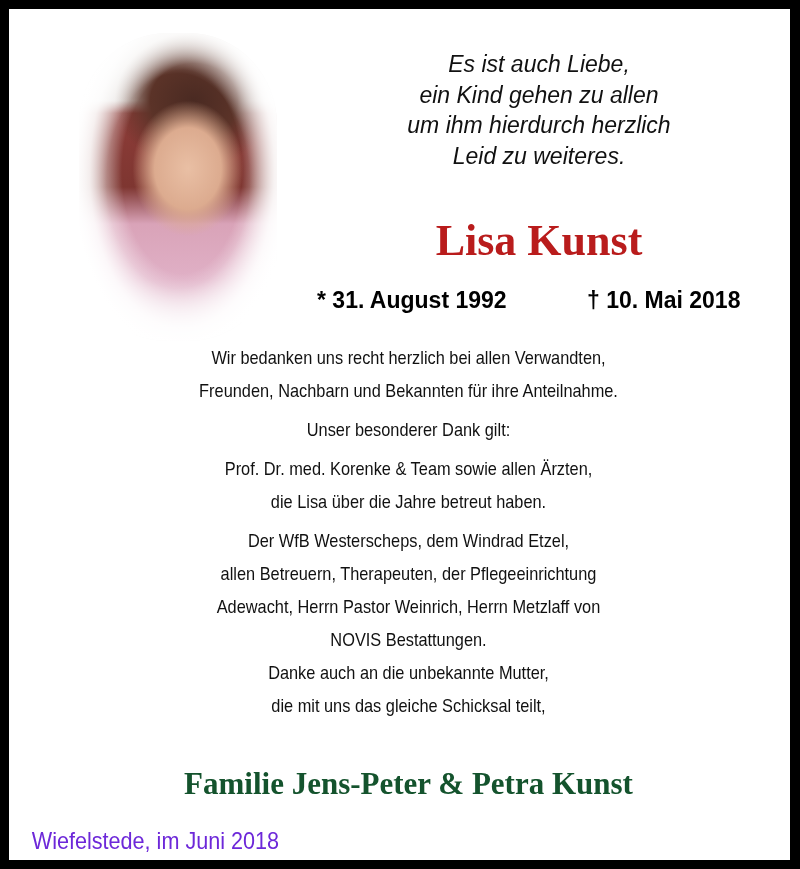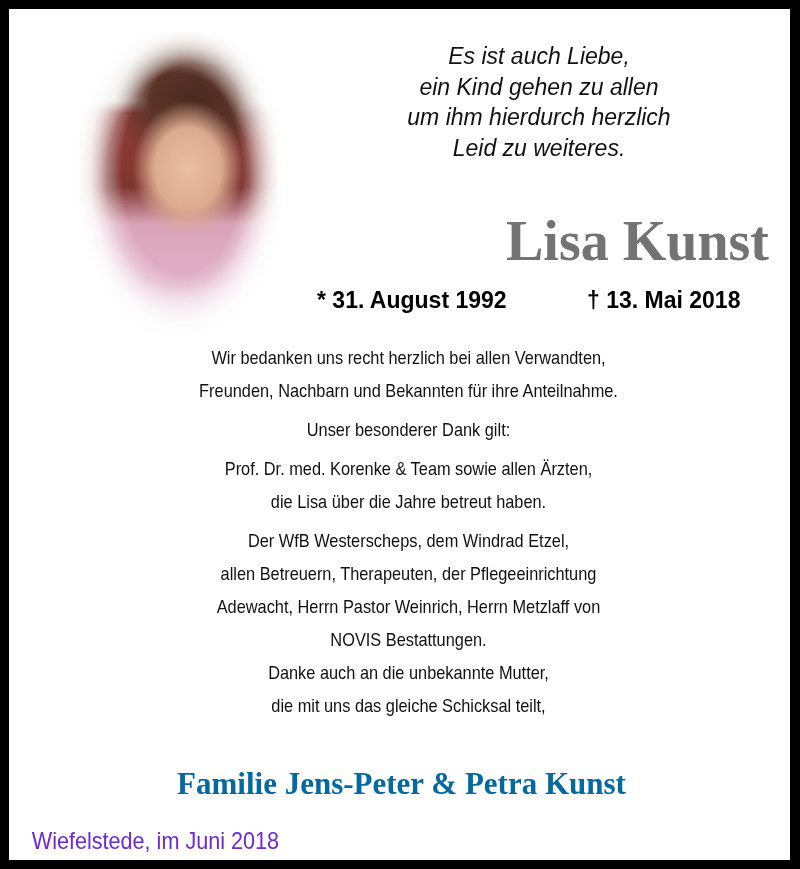--- a/index.html
+++ b/index.html
@@ -19,35 +19,35 @@
         radial-gradient(ellipse 55% 60% at 52% 45%, rgba(255,255,255,0) 55%, rgba(255,255,255,0.85) 85%, #fff 100%),
         radial-gradient(ellipse 28% 22% at 55% 44%, #e9bfa4 0%, #dcab8f 60%, rgba(220,171,143,0) 100%),
         radial-gradient(ellipse 40% 22% at 58% 22%, #4a2a22 0%, #5b3328 55%, rgba(91,51,40,0) 100%),
         linear-gradient(180deg, #e6e2de 0%, #d9d3cf 22%, #8d3c38 26%, #7e3631 50%, #d9a3b8 62%, #e0b0c6 80%, #f0e4ea 100%);
     }
     .photo::after {
       content: ""; position: absolute; inset: 0;
       background: radial-gradient(ellipse 60% 58% at 50% 48%, rgba(255,255,255,0) 60%, rgba(255,255,255,0.9) 92%, #fff 100%);
     }
     .quote {
-      position: absolute; left: 362px; top: 32px; width: 336px;
+      position: absolute; left: 362px; top: 40px; width: 336px;
       text-align: center;
       font-family: "Liberation Sans", sans-serif;
       font-style: italic;
       font-size: 23px; line-height: 30.5px;
       color: #111;
     }
     .quote div { white-space: nowrap; }
     .name {
       position: absolute; left: 300px; top: 196px; width: 460px;
-      text-align: right;
+      text-align: center;
       font-family: "Liberation Serif", serif;
       font-weight: bold;
-      font-size: 56px; line-height: 72px;
-      color: #737373;
+      font-size: 44px; line-height: 72px;
+      color: #b91c1c;
       white-space: nowrap;
     }
     .dates {
       position: absolute; top: 274px; height: 34px;
       font-family: "Liberation Sans", sans-serif;
       font-weight: bold; font-size: 23px; line-height: 34px;
       color: #000; white-space: nowrap;
     }
     .born { left: 308px; }
     .died { left: 578px; }
@@ -59,25 +59,25 @@
       color: #111;
     }
     .body .line {
       white-space: nowrap;
       display: block;
       transform: scaleX(0.86);
       transform-origin: center;
     }
     .gap { height: 6px; }
     .family {
-      position: absolute; left: 2px; top: 754px; width: 781px;
+      position: absolute; left: 9px; top: 754px; width: 781px;
       text-align: center;
       font-family: "Liberation Serif", serif;
       font-weight: bold; font-size: 31px; line-height: 42px;
-      color: #0369a1; white-space: nowrap;
+      color: #14532d; white-space: nowrap;
     }
     .place {
       position: absolute; left: 9px; top: 815px; width: 781px;
       font-family: "Liberation Sans", sans-serif;
       font-size: 24px; line-height: 34px;
       color: #6d28d9; white-space: nowrap;
     }
     .place span { display: inline-block; transform: scaleX(0.9); }
   </style>
 </head>
@@ -89,21 +89,21 @@
   <div class="quote">
     <div>Es ist auch Liebe,</div>
     <div>ein Kind gehen zu allen</div>
     <div>um ihm hierdurch herzlich</div>
     <div>Leid zu weiteres.</div>
   </div>
 
   <div class="name">Lisa Kunst</div>
 
   <div class="dates born">* 31. August 1992</div>
-  <div class="dates died">† 13. Mai 2018</div>
+  <div class="dates died">† 10. Mai 2018</div>
 
   <div class="body">
     <span class="line">Wir bedanken uns recht herzlich bei allen Verwandten,</span>
     <span class="line">Freunden, Nachbarn und Bekannten für ihre Anteilnahme.</span>
     <div class="gap"></div>
     <span class="line">Unser besonderer Dank gilt:</span>
     <div class="gap"></div>
     <span class="line">Prof. Dr. med. Korenke &amp; Team sowie allen Ärzten,</span>
     <span class="line">die Lisa über die Jahre betreut haben.</span>
     <div class="gap"></div>

